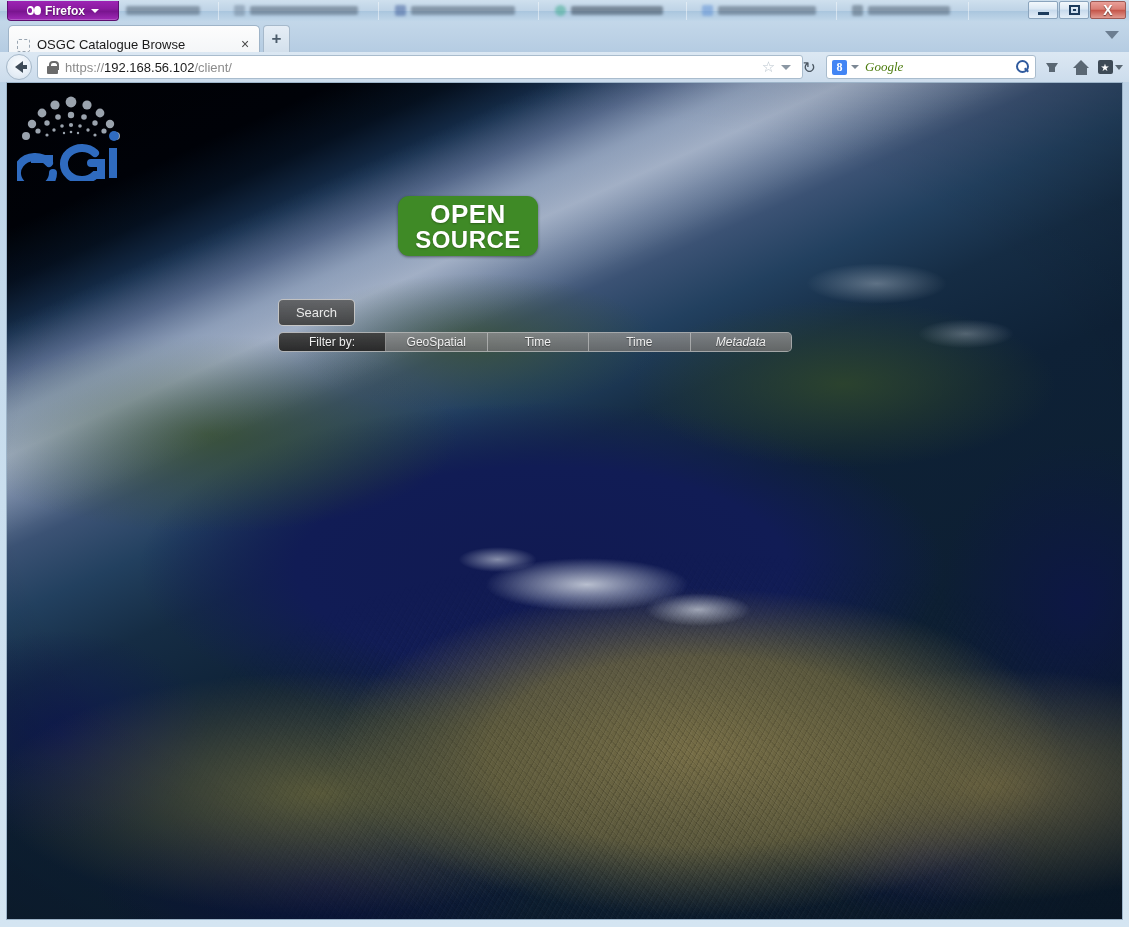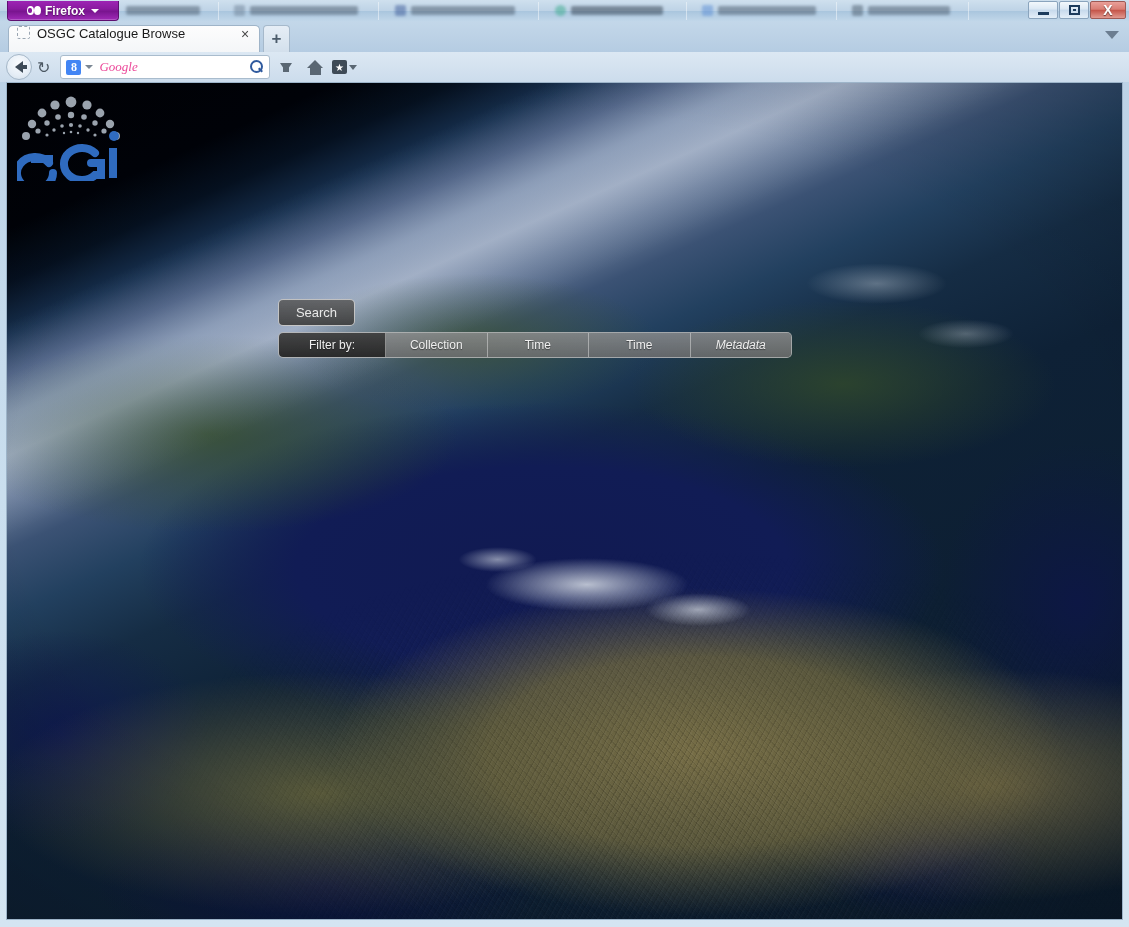--- a/index.html
+++ b/index.html
@@ -81,21 +81,21 @@
   
   .tabstrip {
     position:absolute; left:0; top:22px; width:1129px; height:30px;
     background: linear-gradient(180deg,#c3d7e9 0%, #b5cce2 100%);
   }
   .tab {
     position:absolute; left:8px; top:3px; width:252px; height:27px;
     background: linear-gradient(180deg,#fdfdfd 0%, #f4f6f8 100%);
     border:1px solid #9fb4c8; border-bottom:none;
     border-radius:5px 5px 0 0;
-    display:flex; align-items:flex-start; padding:0 6px 0 8px;
+    display:flex; align-items:flex-end; padding:0 6px 0 8px;
   }
   .tab-fav { width:13px; height:13px; border:1px dashed #9aa6b2; border-radius:2px; flex:0 0 auto; }
   .tab-title {
     flex:1; margin-left:7px; font:13px "Liberation Sans",sans-serif; color:#1a1a1a;
     white-space:nowrap; overflow:hidden; text-overflow:ellipsis;
   }
   .tab-close { width:16px; color:#4a4a4a; font:14px "Liberation Sans",sans-serif; text-align:center; line-height:16px; }
   .newtab {
     position:absolute; left:263px; top:3px; width:27px; height:27px;
     background: linear-gradient(180deg,#e6eef6 0%, #d3e0ec 100%);
@@ -136,21 +136,21 @@
   .reload { font:16px "Liberation Sans",sans-serif; color:#4b5762; margin-right:4px; flex:0 0 auto;}
   .searchbox {
     width:210px; height:24px; background:#fff; border:1px solid #a9bccd; border-radius:3px;
     display:flex; align-items:center; padding:0 5px; margin-left:6px; flex:0 0 auto;
   }
   .g-logo {
     width:15px;height:15px;background:#4285f4;color:#fff;border-radius:2px;
     font:bold 12px "Liberation Serif",serif; text-align:center; line-height:15px; flex:0 0 auto;
   }
   .g-caret{width:0;height:0;border-left:4px solid transparent;border-right:4px solid transparent;border-top:4px solid #7b8794;margin:0 6px 0 4px;flex:0 0 auto;}
-  .g-text{flex:1;font:italic 13px "Liberation Serif",serif;color:#ec4899;}
+  .g-text{flex:1;font:italic 13px "Liberation Serif",serif;color:#4d7c0f;}
   .magnifier{width:14px;height:14px;position:relative;flex:0 0 auto;}
   .magnifier:before{content:"";position:absolute;left:0;top:0;width:9px;height:9px;border:2px solid #2f5a9e;border-radius:50%;}
   .magnifier:after{content:"";position:absolute;left:8px;top:9px;width:5px;height:2px;background:#2f5a9e;transform:rotate(45deg);}
   .navicon{width:26px;height:24px;display:flex;align-items:center;justify-content:center;flex:0 0 auto;margin-left:3px;}
   .dl-arrow{width:0;height:0;border-left:6px solid transparent;border-right:6px solid transparent;border-top:9px solid #5a6773;position:relative;}
   .dl-arrow:before{content:"";position:absolute;left:-3px;top:-8px;width:6px;height:8px;background:#5a6773;}
   .home-ico{width:17px;height:15px;position:relative;}
   .home-ico:before{content:"";position:absolute;left:0;top:0;border-left:8.5px solid transparent;border-right:8.5px solid transparent;border-bottom:8px solid #5a6773;}
   .home-ico:after{content:"";position:absolute;left:3px;top:8px;width:11px;height:7px;background:#5a6773;}
   .bm-ico{width:15px;height:14px;background:#3e4a56;border-radius:2px;display:flex;align-items:center;justify-content:center;color:#fff;font:10px "Liberation Sans",sans-serif;}
@@ -242,21 +242,21 @@
   }
   .go-btn {
     width:77px; height:27px; border-radius:5px;
     background: linear-gradient(180deg, rgba(92,92,92,.88) 0%, rgba(62,62,62,.92) 100%);
     border:1px solid rgba(215,215,215,.85);
     color:#e8e8e8; font:13px "Liberation Sans",sans-serif; cursor:pointer;text-align:center;
   }
 
   
   .filterbar {
-    position:absolute; left:271px; top:249px; width:514px; height:26px;
+    position:absolute; left:271px; top:249px; width:514px; height:20px;
     border:1px solid rgba(200,200,200,.7); border-radius:5px; overflow:hidden;
     display:flex; background: rgba(120,120,120,.55);
   }
   .fb-item {
     flex:1 1 0; height:100%;
     display:flex; align-items:center; justify-content:center;
     color:#efefef; font:12px "Liberation Sans",sans-serif;
     border-right:1px solid rgba(215,215,215,.55);
     background: linear-gradient(180deg, rgba(150,150,150,.60) 0%, rgba(108,108,108,.66) 100%);
     text-shadow:0 1px 1px rgba(0,0,0,.45);
@@ -336,20 +336,26 @@
     </div>
     <div class="newtab">+</div>
     <div class="tablist-arrow"></div>
   </div>
 
   <div class="navbar">
     <div class="backbtn">
         <span class="arrow-left"></span>
       </div>
 
+    <div class="urlbar">
+      <span class="lock"></span>
+      <span class="url"><span>https://</span><b>192.168.56.102</b><span>/client/</span></span>
+      <span class="star">☆</span>
+      <span class="caret-dn"></span>
+    </div>
     <span class="reload">↻</span>
 
     <div class="searchbox">
       <span class="g-logo">8</span>
       <span class="g-caret"></span>
       <span class="g-text">Google</span>
       <span class="magnifier"></span>
     </div>
 
     <div class="navicon">
@@ -410,28 +416,32 @@
         <g fill="none" stroke="#2f6bbf" stroke-width="8">
           <path d="M32 72 a18 16 0 1 0 4 10" stroke-linecap="round"></path>
           <path d="M14 68 h22"></path>
           <path d="M78 62 a18 16 0 1 0 0 22 h6 v-12 h-10" stroke-linecap="round"></path>
         </g>
         <rect x="92" y="57" width="8" height="30" fill="#2f6bbf"></rect>
       </svg>
     </div>
 
     <div class="brand">
+      <div class="os-badge">
+        <span class="os-line">OPEN</span>
+        <span class="os-line small">SOURCE</span>
+      </div>
     </div>
 
     <div class="searchrow">
       <button class="go-btn">Search</button>
     </div>
 
     <div class="filterbar">
       <div class="fb-item label">Filter by:</div>
-      <div class="fb-item">Collection</div>
+      <div class="fb-item">GeoSpatial</div>
       <div class="fb-item">Time</div>
       <div class="fb-item">Time</div>
       <div class="fb-item">Metadata</div>
     </div>
 
   </div>
 </div>
 
 </body></html>

